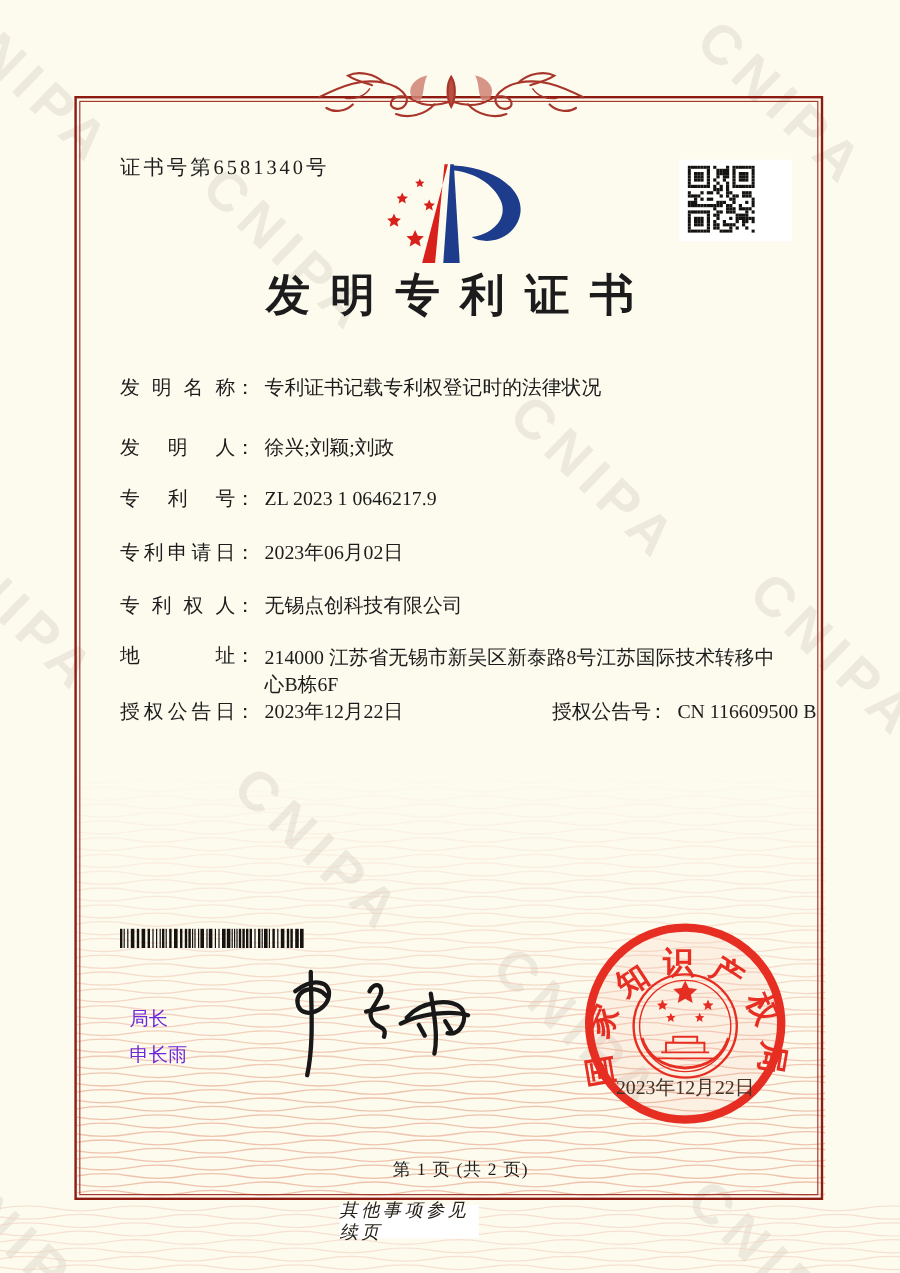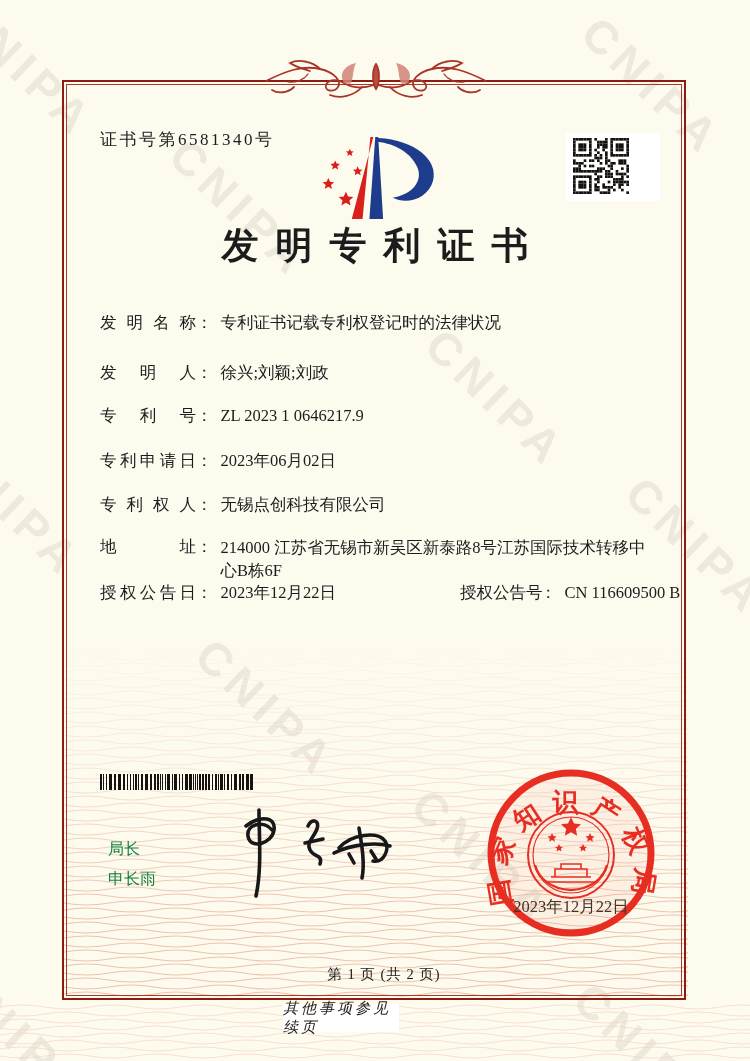--- a/index.html
+++ b/index.html
@@ -56,21 +56,21 @@
     position:absolute;left:98px;top:618px;width:556px;z-index:3;
     font-size:15.5px;line-height:23px;font-style:italic;
     font-family:"Liberation Serif","DejaVu Serif",serif;color:#262018;
     text-align:justify;
   }
   #legal p{margin:0 0 8px 0;text-indent:2em;}
   
   #barcode{position:absolute;left:100px;top:774px;width:232px;height:16px;z-index:3;display:flex;align-items:stretch;}
   #barcode span{display:block;height:100%;background:#15120f;}
   
-  .signer{position:absolute;left:108px;z-index:3;font-family:Liberation Sans, sans-serif;font-size:16px;color:#15803d;}
+  .signer{position:absolute;left:108px;z-index:3;font-family:Liberation Sans, sans-serif;font-size:16px;color:#6d28d9;}
   #signer-title{top:839px;}
   #signer-name{top:869px;text-align:center;}
   #signature{position:absolute;left:212px;top:806px;z-index:3;}
   
   #seal{position:absolute;left:483px;top:765px;z-index:4;opacity:.97;}
   
   #page-num{position:absolute;left:62px;top:965px;width:620px;text-align:center;font-size:14.5px;z-index:3;letter-spacing:1px;padding-left:12px;}
   #cont-note{
     position:absolute;left:283px;top:1004px;width:116px;height:28px;background:#ffffff;z-index:3;
     display:flex;align-items:center;justify-content:center;

